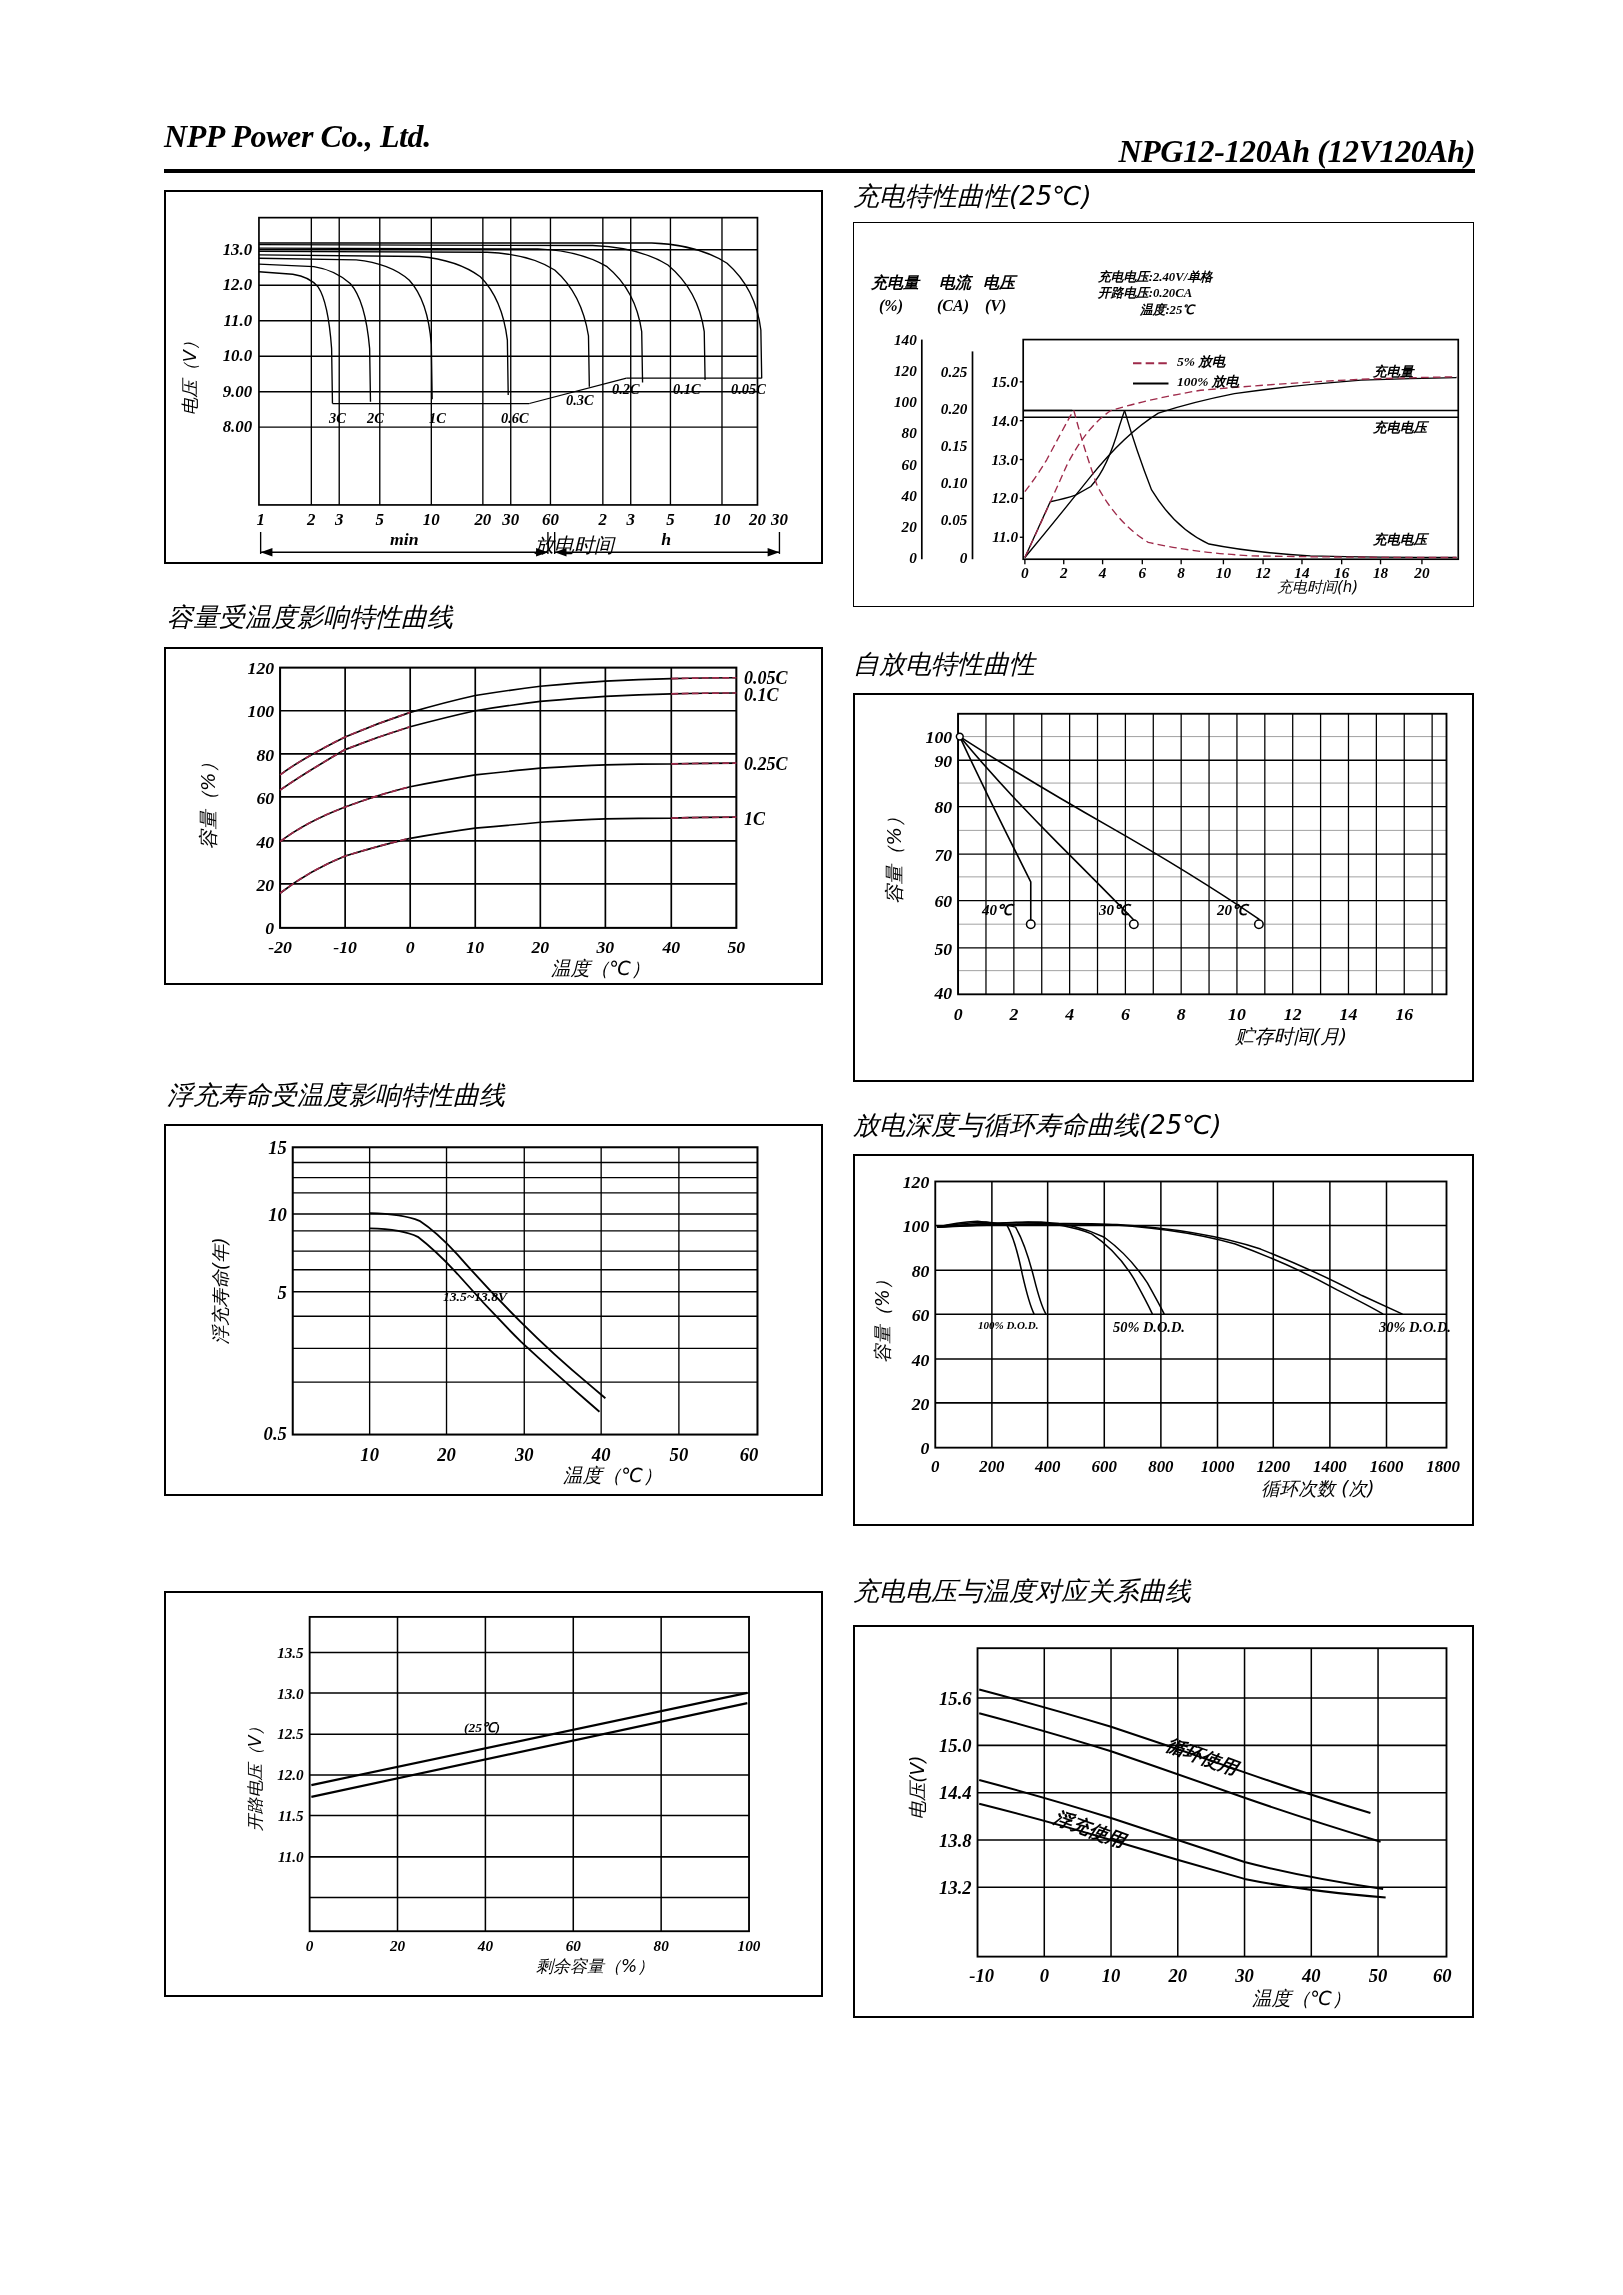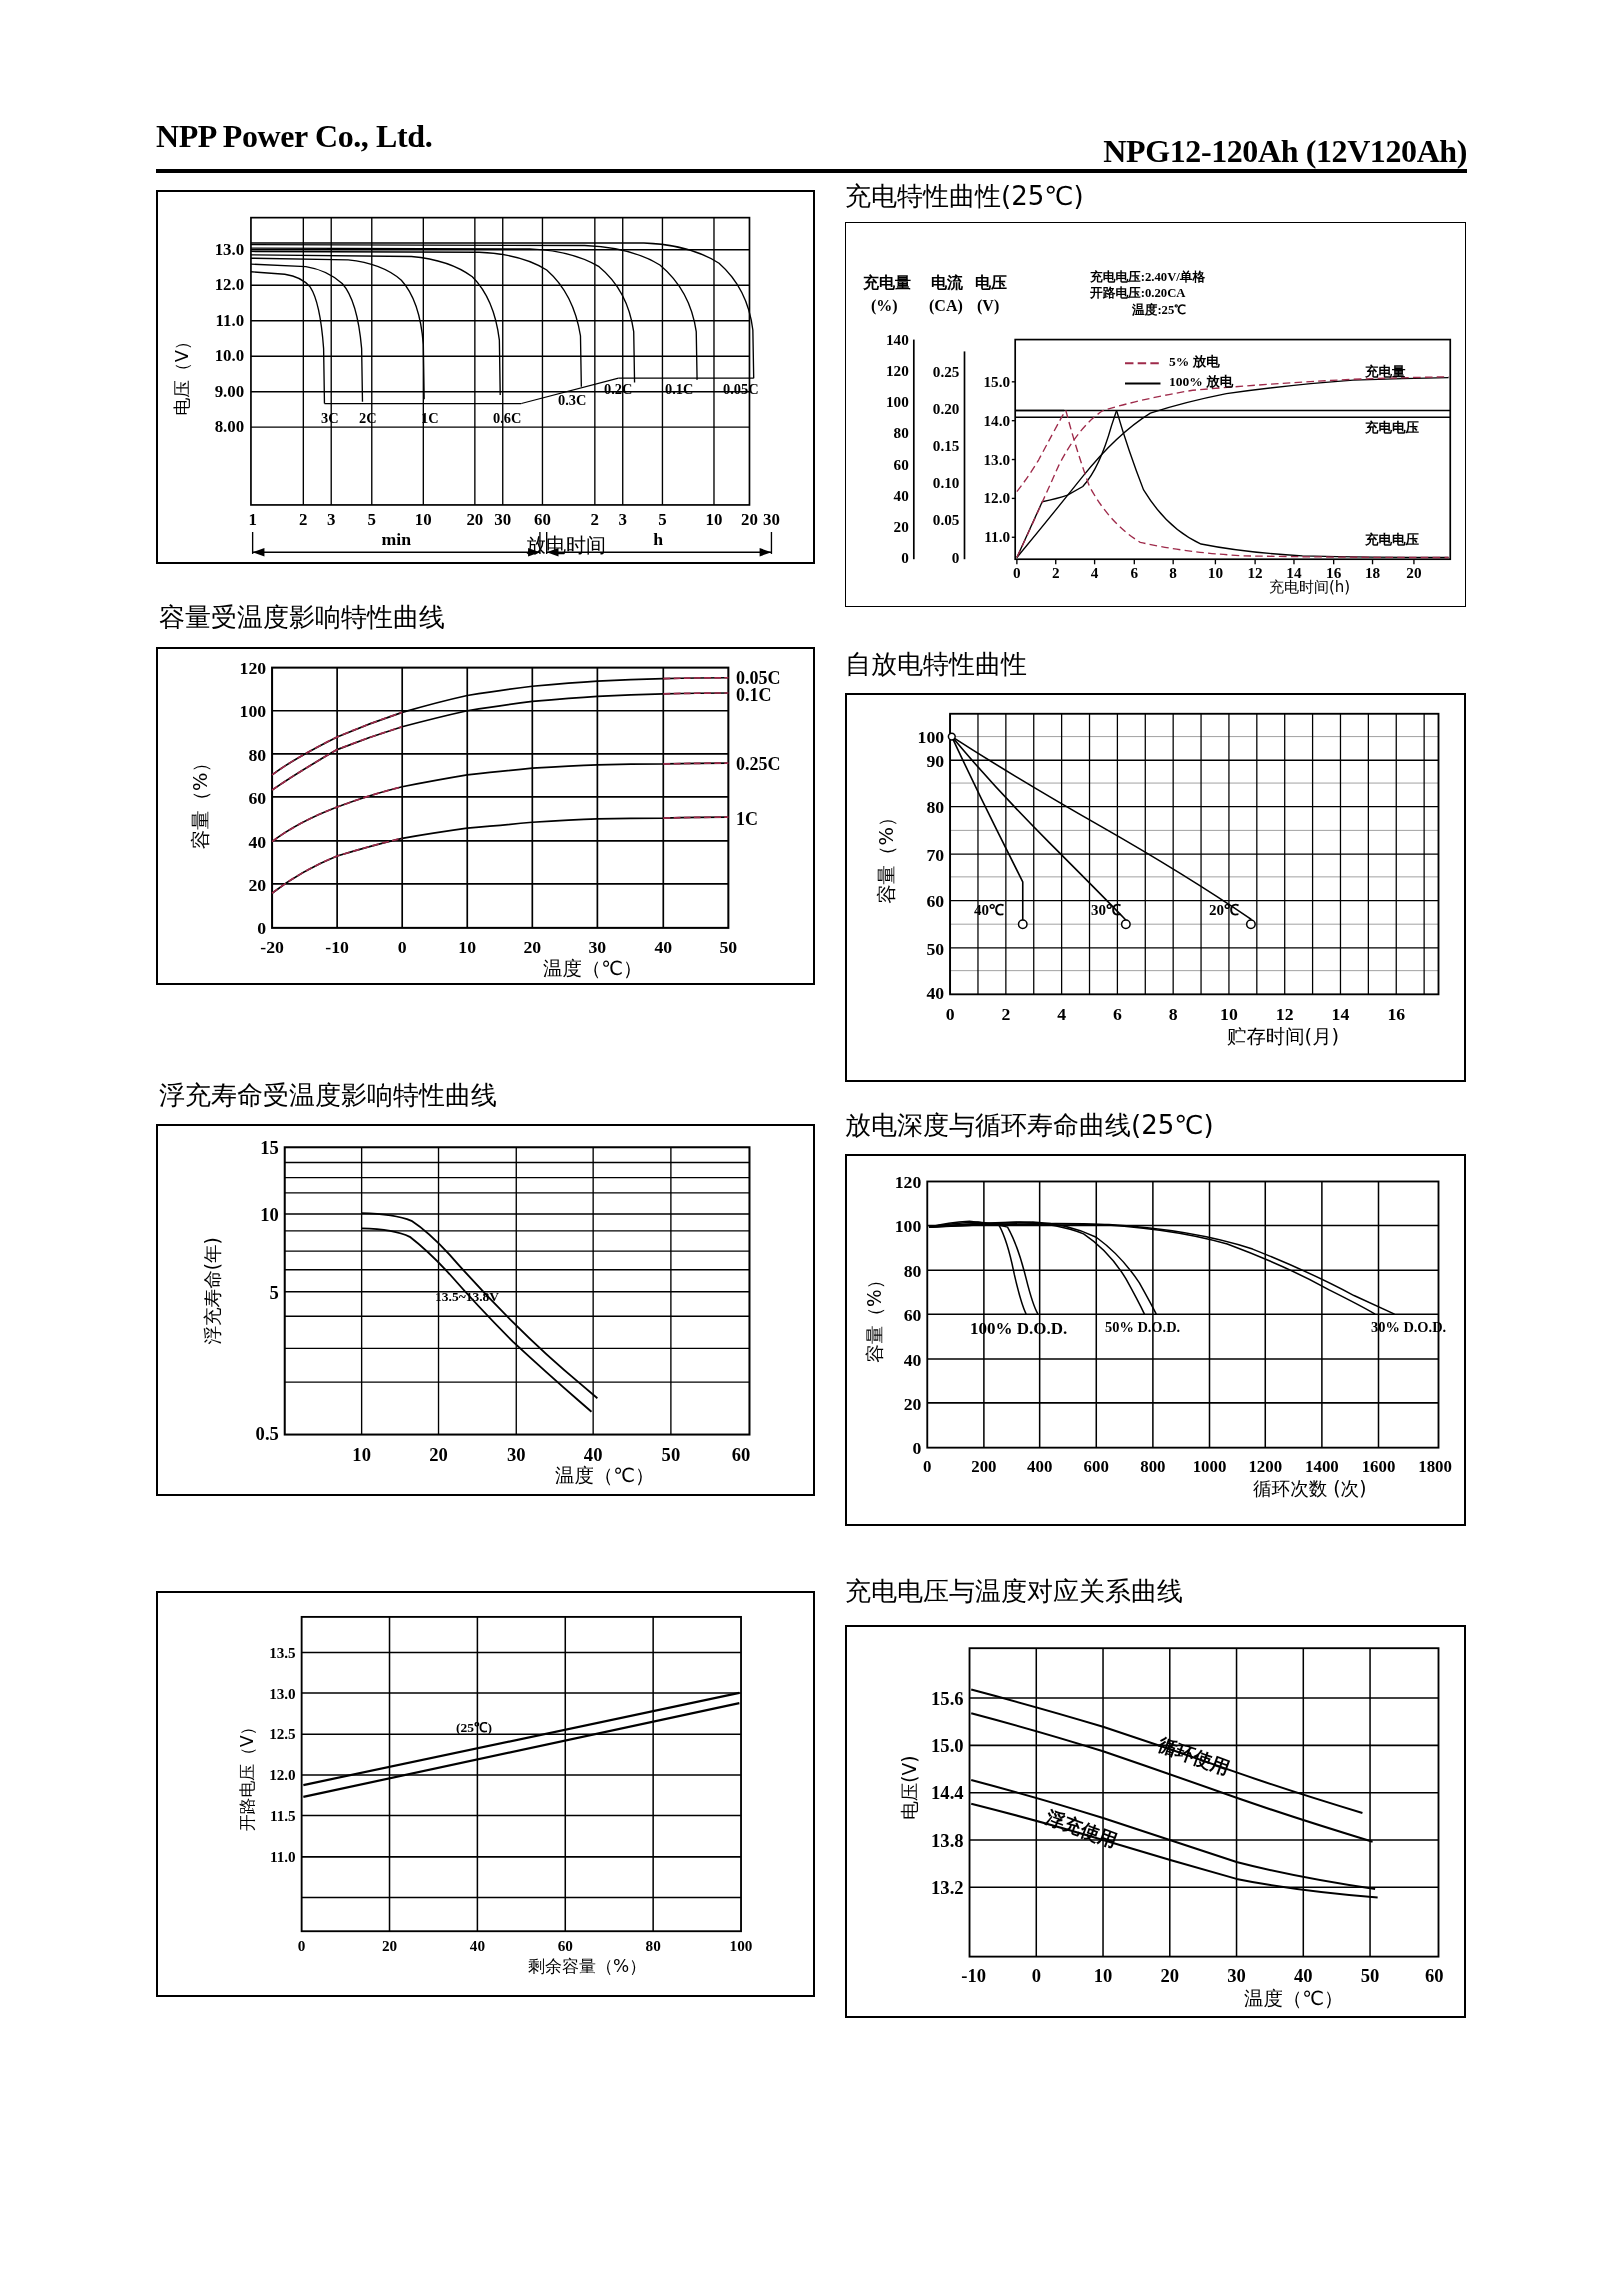--- a/index.html
+++ b/index.html
@@ -2,21 +2,21 @@
 <html style="font-size:13.5px"><head>
 <meta charset="utf-8">
 <style>
   * { box-sizing: border-box; }
   html, body { margin:0; padding:0; }
   body {
     width:1623px; height:2295px; background:#fff;
     font-family:"Liberation Serif", serif; color:#000;
     position:relative; overflow:hidden;
   }
-  .page { position:absolute; left:0; top:0; width:1341px; height:2295px; }
+  .page { position:absolute; left:8px; top:0; width:1341px; height:2295px;font-style:italic; }
 
   
   .hdr { position:absolute; left:156px; top:118px; width:1311px; height:51px; }
   .hdr-left { position:absolute; left:0; top:0; font-size:32px; font-weight:bold;
               font-family:"Liberation Serif", serif; letter-spacing:-0.4px; }
   .hdr-right{ position:absolute; right:0; top:0; font-size:32px; font-weight:bold;
               font-family:"Liberation Serif", serif; letter-spacing:-0.4px;margin-top:15px; }
   .hdr-rule { position:absolute; left:156px; top:169px; width:1311px; height:4.2px; background:#000; }
 
   
@@ -520,21 +520,21 @@
         <text x="295" y="374">600</text>
         <text x="362" y="374">800</text>
         <text x="429" y="374">1000</text>
         <text x="495" y="374">1200</text>
         <text x="562" y="374">1400</text>
         <text x="629" y="374">1600</text>
         <text x="696" y="374">1800</text>
       </g>
       <text transform="translate(40,190) rotate(-90)" text-anchor="middle" font-family="DejaVu Sans, sans-serif" font-size="22">容量（%）</text>
     </svg>
-    <div class="ann" style="left:123px; top:163px; font-size:17px;">100% D.O.D.</div>
+    <div class="ann" style="left:123px; top:163px; font-size:11px;">100% D.O.D.</div>
     <div class="ann" style="left:258px; top:163px; font-size:14.4px;">50% D.O.D.</div>
     <div class="ann" style="left:524px; top:163px; font-size:14.4px;">30% D.O.D.</div>
     <div class="axname" style="left:406px; top:320px; font-size:18.6px;">循环次数 (次)</div>
   </div>
 
   <div class="panel" style="left:156px; top:1591px; width:659px; height:406px;">
     <svg width="654" height="401" viewBox="0 0 774 474">
 
       <rect x="170" y="28" width="520" height="372" fill="none" stroke="#000" stroke-width="2.2"></rect>
       <g stroke="#000" stroke-width="1.8">

